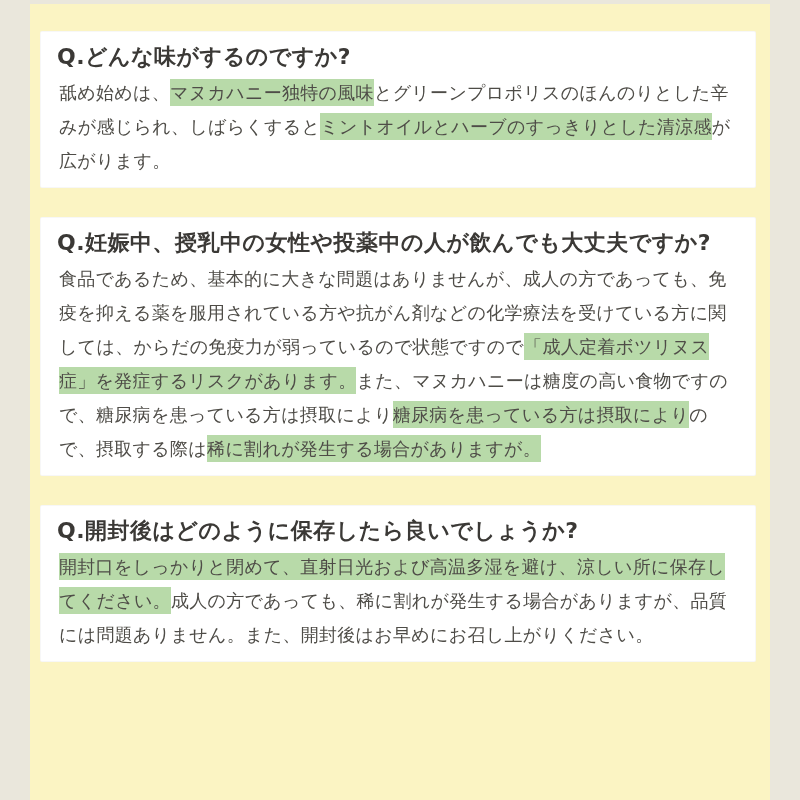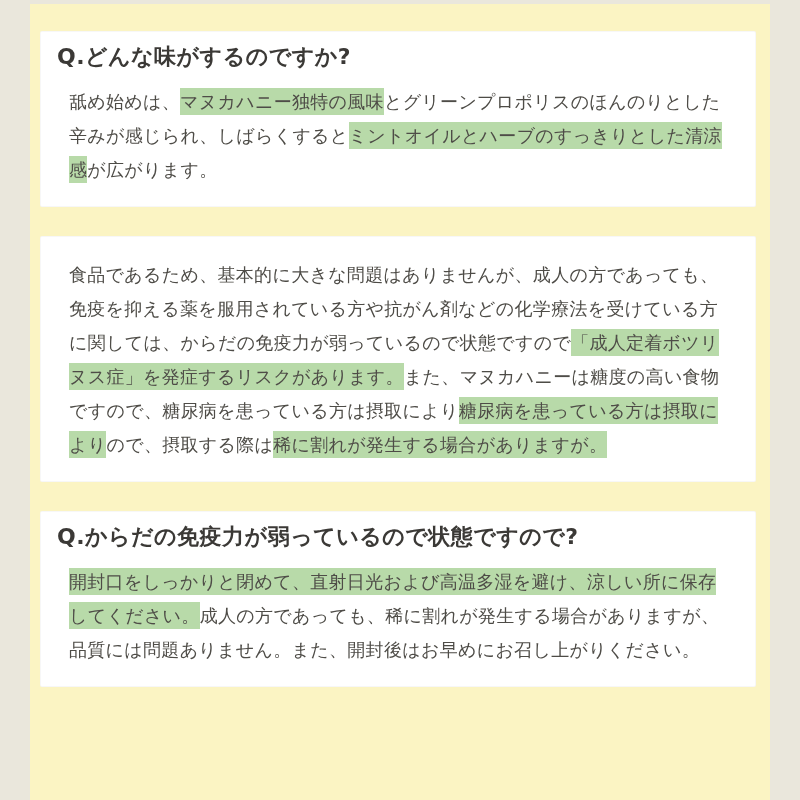--- a/index.html
+++ b/index.html
@@ -40,21 +40,21 @@
   .q {
     margin: 0 0 3px 0;
     padding: 2px 2px;
     font-size: 22px;
     line-height: 28px;
     font-weight: 700;
     letter-spacing: 0.5px;
     color: var(--question-color, #3b3936);
   }
   .a {
-    margin: 12px;
+    margin: 2px;
     padding: 0 2px;
     font-size: 18px;
     line-height: 34px;
     letter-spacing: 0.3px;
     font-weight: 400;
     color: var(--answer-color, #4e4c47);
     text-align: left;
   }
   .a mark.hl {
     background: var(--highlight, #b8daa9);
@@ -69,21 +69,22 @@
 
 <div class="stage">
   <div class="panel" id="panel">
   <section class="card">
     <h2 class="q">Q.どんな味がするのですか?</h2>
     <p class="a"><span>舐め始めは、</span><mark class="hl">マヌカハニー独特の風味</mark><span>とグリーンプロポリスのほんのりとした辛みが感じられ、しばらくすると</span><mark class="hl">ミントオイルとハーブのすっきりとした清涼感</mark><span>が広がります。</span></p>
   </section>
 
 
   <section class="card">
+    <h2 class="q">Q.妊娠中、授乳中の女性や投薬中の人が飲んでも大丈夫ですか?</h2>
     <p class="a"><span>食品であるため、基本的に大きな問題はありませんが、成人の方であっても、免疫を抑える薬を服用されている方や抗がん剤などの化学療法を受けている方に関しては、からだの免疫力が弱っているので状態ですので</span><mark class="hl">「成人定着ボツリヌス症」を発症するリスクがあります。</mark><span>また、マヌカハニーは糖度の高い食物ですので、糖尿病を患っている方は摂取により</span><mark class="hl">糖尿病を患っている方は摂取により</mark><span>ので、摂取する際は</span><mark class="hl">稀に割れが発生する場合がありますが。</mark></p>
   </section>
 
   <section class="card">
-    <h2 class="q">Q.からだの免疫力が弱っているので状態ですので?</h2>
+    <h2 class="q">Q.開封後はどのように保存したら良いでしょうか?</h2>
     <p class="a"><mark class="hl">開封口をしっかりと閉めて、直射日光および高温多湿を避け、涼しい所に保存してください。</mark><span>成人の方であっても、稀に割れが発生する場合がありますが、品質には問題ありません。また、開封後はお早めにお召し上がりください。</span></p>
   </section>
 </div>
 </div>
 
 </body></html>

